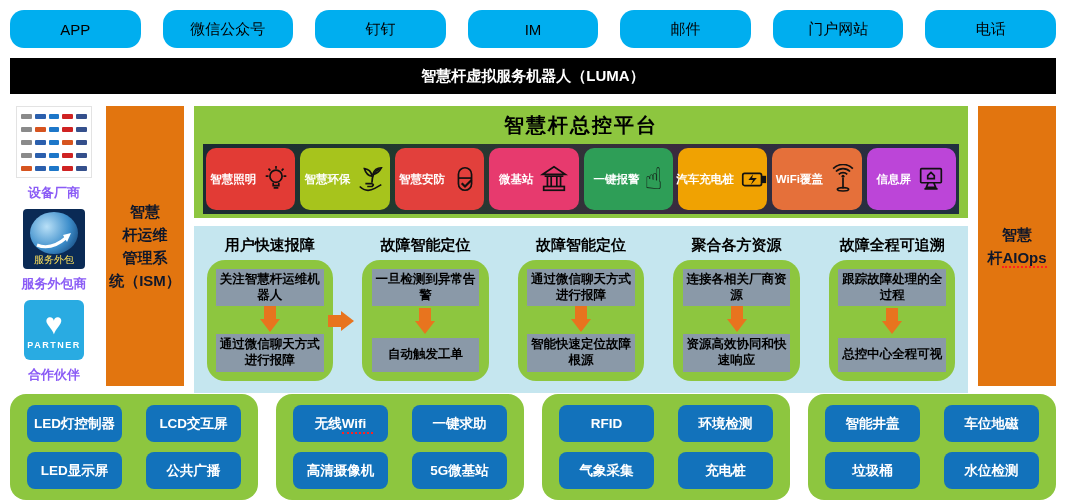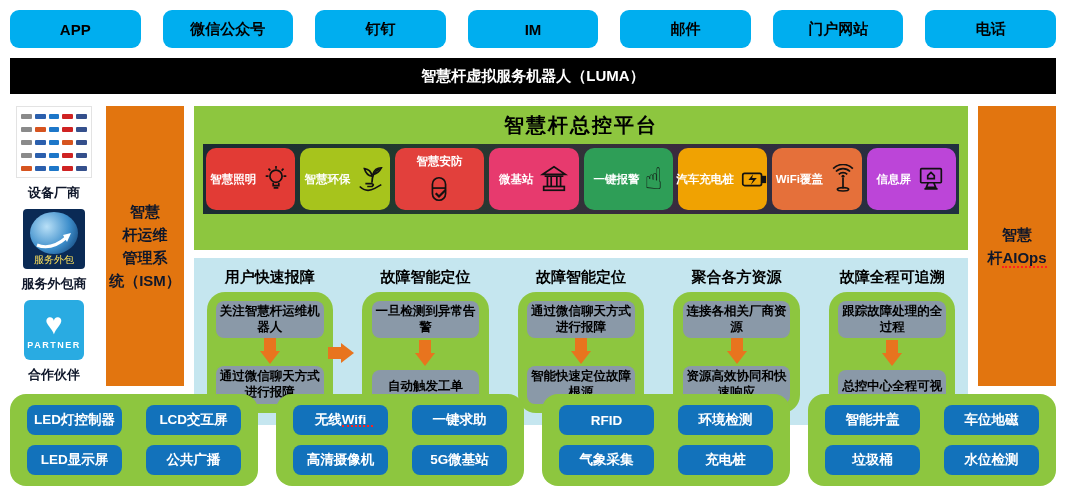--- a/index.html
+++ b/index.html
@@ -1,74 +1,74 @@
 <!DOCTYPE html>
 <html><head>
 <meta charset="utf-8">
 <style>
   * { box-sizing: border-box; margin: 0; padding: 0; }
   body { font-family: "Liberation Sans", sans-serif; background: #fff; }
   .page { width: 1066px; height: 504px; background: #fff; padding: 10px; display: flex; flex-direction: column; }
 
   
   .channels { display: flex; gap: 22px; height: 38px; flex: none; }
-  .channel { flex: 1; background: #00AEEF; border-radius: 9px; display: flex; align-items: center; justify-content: center; font-weight: bold; font-size: 15px; color: #000; }
+  .channel { flex: 1; background: #00AEEF; border-radius: 14px; display: flex; align-items: center; justify-content: center; font-weight: normal; font-size: 15px; color: #000; }
 
   
   .luma { margin-top: 10px; height: 36px; flex: none; background: #000000; color: #fff; font-weight: bold; font-size: 15px; display: flex; align-items: center; justify-content: center; }
 
   
   .mid { margin-top: 12px; height: 280px; flex: none; display: flex; }
   .left-col { width: 88px; flex: none; display: flex; flex-direction: column; align-items: center; justify-content: space-between; padding: 0 0 2px; }
   .logo-box { width: 76px; height: 72px; background: #fff; border: 1px solid #e3e3e3; display: grid; grid-template-columns: repeat(5, 1fr); grid-auto-rows: 1fr; gap: 1px; padding: 3px; }
   .logo-box i { display: block; position: relative; }
   .logo-box i::after { content: ""; position: absolute; left: 1px; right: 1px; top: 4px; height: 5px; background: currentColor; border-radius: 1px; }
   .logo-box i:nth-child(5n+1) { color: #8a8a8a; } .logo-box i:nth-child(5n+2) { color: #2b5fad; }
   .logo-box i:nth-child(5n+3) { color: #1d77c9; } .logo-box i:nth-child(5n+4) { color: #cf2222; }
   .logo-box i:nth-child(5n)   { color: #35508c; } .logo-box i:nth-child(7n)  { color: #d6541f; }
-  .side-label { font-size: 13px; font-weight: bold; color: #0f172a; }
+  .side-label { font-size: 13px; font-weight: bold; color: #8b5cf6; }
   .globe { width: 62px; height: 60px; background: #0A2A55; border-radius: 4px; position: relative; overflow: hidden; flex: none; }
   .sphere { position: absolute; left: 7px; top: 3px; width: 48px; height: 42px; border-radius: 50%;
             background: radial-gradient(circle at 35% 35%, #b9e0f7, #3d8ecb 55%, #0d3a6e 95%); }
   .swoosh { position: absolute; left: 6px; top: 2px; }
   .glabel { position: absolute; bottom: 2px; width: 100%; text-align: center; color: #FFE25A; font-size: 10px; font-weight: normal; }
   .partner { width: 60px; height: 60px; background: #29ABE2; border-radius: 6px; display: flex; flex-direction: column; align-items: center; justify-content: center; color: #fff; flex: none; }
   .heart { font-size: 30px; line-height: 30px; }
   .ptext { font-size: 9px; letter-spacing: 1.5px; font-weight: bold; margin-top: 1px; }
 
   .vbar { background: #E2750F; color: #0f172a; font-weight: bold; font-size: 15px; display: flex; flex-direction: column; align-items: center; justify-content: center; line-height: 1.55; text-align: center; flex: none; }
   .ism { width: 78px; margin-left: 8px; }
   .aiops { width: 78px; }
   .vbar span { display: block; }
   .inline-spans span { display: inline; }
   .spellword { border-bottom: 2px dotted #ff2020; }
 
   .center { flex: 1; margin: 0 10px; display: flex; flex-direction: column; min-width: 0; }
-  .platform { height: 144px; flex: none; background: #8DC63F; padding-top: 6px; }
+  .platform { height: 112px; flex: none; background: #8DC63F; padding-top: 6px; }
   .platform-title { text-align: center; font-size: 20px; font-weight: bold; color: #000; letter-spacing: 2px; }
   .tiles { margin: 5px 9px 0; height: 70px; background: linear-gradient(100deg, #1a2b33 0%, #233c2e 30%, #3a2b3e 60%, #1f3040 100%); display: flex; align-items: center; gap: 5px; padding: 16px 3px; }
   .tile { flex: 1; height: 62px; border-radius: 10px; display: flex; align-items: center; justify-content: center; gap: 5px; color: #fff; font-weight: bold; font-size: 11.5px; min-width: 0; white-space: nowrap; }
   .tile svg { flex: none; }
-  .t1 { background: #E23B35; } .t2 { background: #A7C41C; } .t3 { background: #E2403C; flex-direction: column; } .t4 { background: #E73A6E; }
+  .t1 { background: #E23B35; } .t2 { background: #A7C41C; } .t3 { background: #E2403C; } .t4 { background: #E73A6E; }
   .t5 { background: #2E9E57; } .t6 { background: #F0A202; } .t7 { background: #E5703A; } .t8 { background: #BC45D8; }
   .glyph-icon { font-size: 30px; line-height: 30px; color: #111; font-family: "DejaVu Sans", sans-serif; font-weight: normal; }
 
   .process { flex: 1; margin-top: 8px; background: #C5E6EF; display: flex; padding: 8px 10px 12px; }
   .pcol { flex: 1; display: flex; flex-direction: column; align-items: center; min-width: 0; }
   .ptitle { font-size: 15px; font-weight: bold; color: #000; margin: 2px 0 5px; white-space: nowrap; }
   .pbox { width: 96%; flex: 1; background: #8DC63F; border-radius: 18px; padding: 9px 6px; display: flex; flex-direction: column; align-items: center; justify-content: space-between; }
-  .step { width: 94%; background: #8A99A8; color: #000; font-size: 12.5px; font-weight: bold; text-align: center; padding: 3px 2px; min-height: 34px; display: flex; align-items: center; justify-content: center; line-height: 1.25; border-radius: 8px; }
+  .step { width: 94%; background: #8A99A8; color: #000; font-size: 12.5px; font-weight: bold; text-align: center; padding: 3px 2px; min-height: 34px; display: flex; align-items: center; justify-content: center; line-height: 1.25; }
   .varrow { width: 0; height: 0; border-left: 10px solid transparent; border-right: 10px solid transparent; border-top: 13px solid #E8741E; position: relative; margin: 13px 0 2px; }
   .varrow::before { content: ""; position: absolute; left: -6px; top: -26px; width: 12px; height: 14px; background: #E8741E; }
   .joint { width: 24px; flex: none; display: flex; align-items: center; justify-content: center; }
   .harrow { width: 0; height: 0; border-top: 10px solid transparent; border-bottom: 10px solid transparent; border-left: 13px solid #E8741E; position: relative; margin-top: 28px; }
   .harrow::before { content: ""; position: absolute; left: -26px; top: -6px; width: 14px; height: 12px; background: #E8741E; }
 
   
-  .bottom { margin-top: 8px; display: flex; gap: 18px; height: 92px; flex: none; }
+  .bottom { margin-top: 8px; display: flex; gap: 18px; height: 106px; flex: none; }
   .group { flex: 1; background: #8DC63F; border-radius: 16px; padding: 11px 17px; display: grid; grid-template-columns: 1fr 1fr; gap: 10px 24px; }
   .dev { background: #1272BB; border-radius: 8px; color: #fff; font-weight: bold; font-size: 13.5px; display: flex; align-items: center; justify-content: center; position: relative; white-space: nowrap; }
   .dev.spell::after { content: ""; position: absolute; bottom: 8px; left: 52%; width: 32%; border-bottom: 2px dotted #ff2020; }
 </style>
 </head>
 <body>
 
 <div class="page">
 
   <div class="channels">

